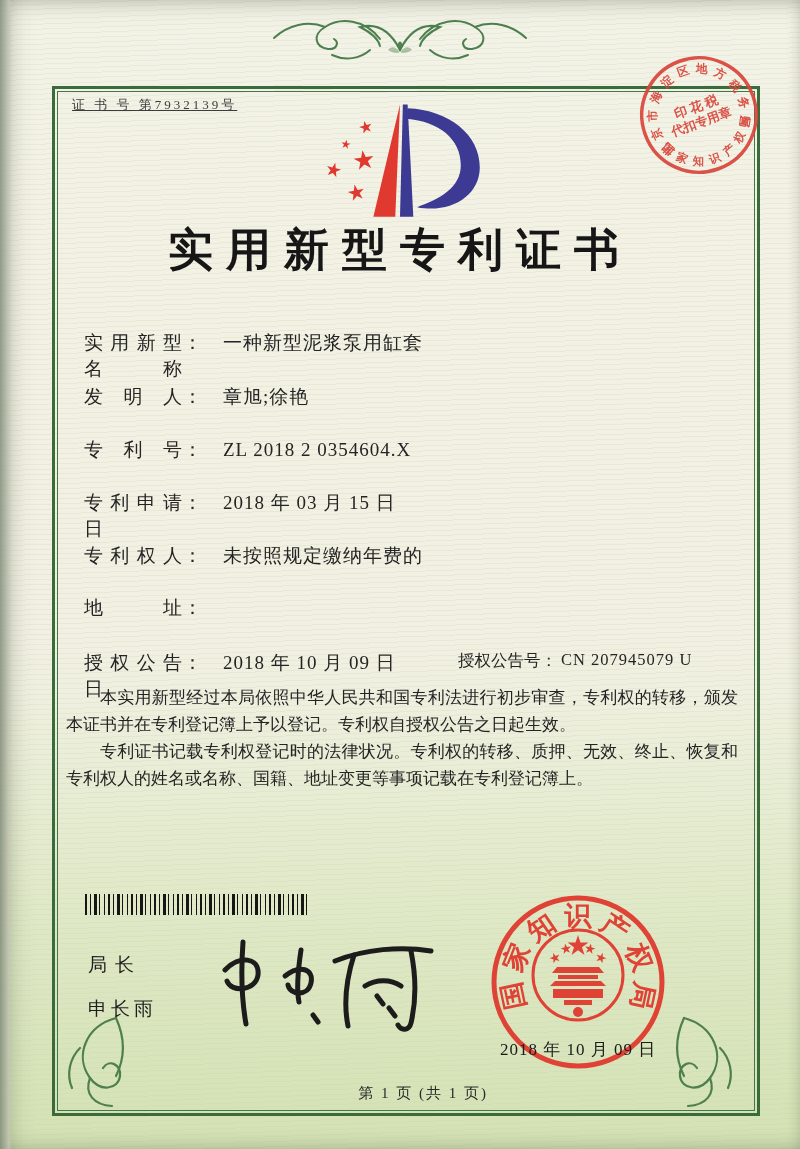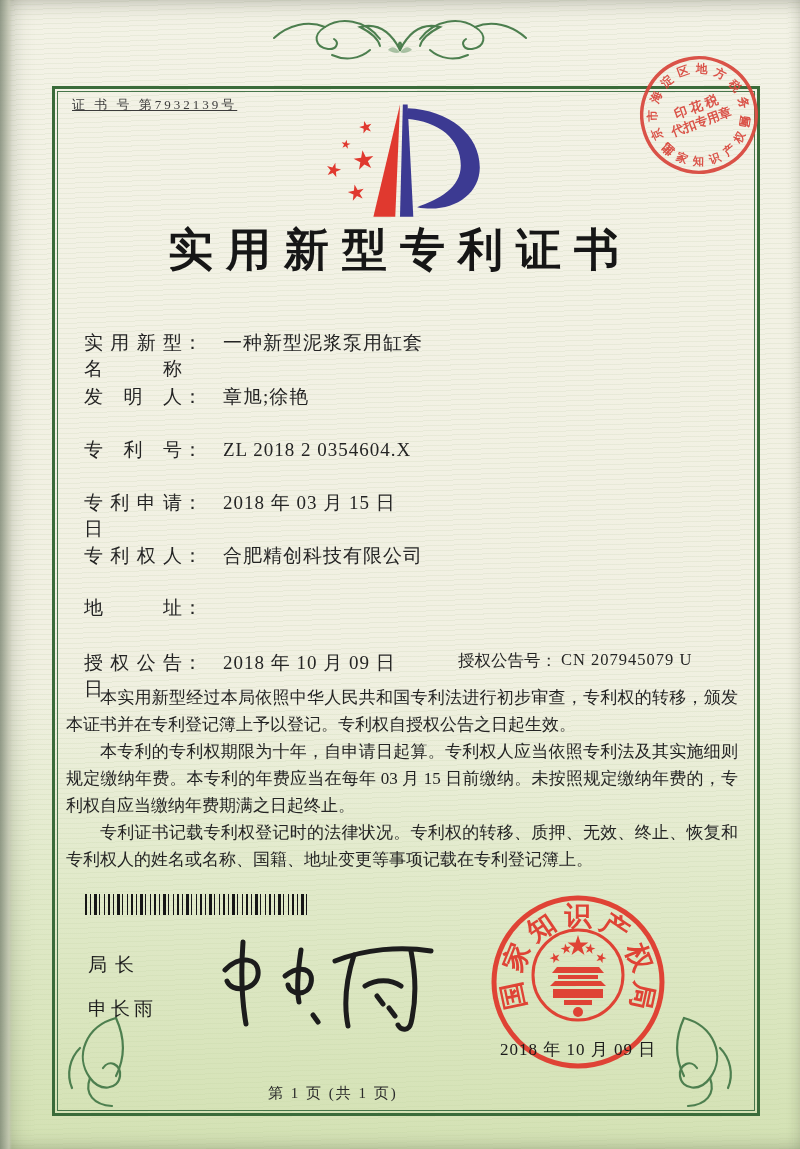--- a/index.html
+++ b/index.html
@@ -32,21 +32,21 @@
     background:repeating-linear-gradient(90deg,#161616 0 2px,rgba(0,0,0,0) 2px 5px,#161616 5px 6px,
     rgba(0,0,0,0) 6px 9px,#161616 9px 12px,rgba(0,0,0,0) 12px 14px,#161616 14px 15px,
     rgba(0,0,0,0) 15px 19px,#161616 19px 20px,rgba(0,0,0,0) 20px 23px);}
   .signer-title{position:absolute;left:88px;top:952px;font-size:19px;letter-spacing:8px;color:#1d1d1d;}
   .signer-name{position:absolute;left:88px;top:996px;font-size:19px;letter-spacing:4px;color:#1d1d1d;}
   .signature{position:absolute;left:205px;top:930px;}
   .tax-stamp{position:absolute;left:634px;top:50px;transform:rotate(-20deg);opacity:.92;}
   .big-seal{position:absolute;left:468px;top:872px;opacity:.93;}
   .seal-date{position:absolute;left:468px;top:1038px;width:220px;text-align:center;font-size:17px;
     letter-spacing:1px;color:#1b1b1b;}
-  .footer{position:absolute;left:268px;top:1084px;width:220px;text-align:left;font-size:15px;
+  .footer{position:absolute;left:268px;top:1084px;width:220px;text-align:right;font-size:15px;
     letter-spacing:2px;color:#2a2a2a;}
   .ornament-top{position:absolute;left:268px;top:8px;}
   .corner{position:absolute;top:1012px;}
   .corner.left{left:50px;}
   .corner.right{left:658px;transform:scaleX(-1);}
 </style>
 </head>
 <body>
 
 <div class="page">
@@ -157,40 +157,39 @@
     <span class="val">ZL 2018 2 0354604.X</span>
   </div>
   <div class="row" style="top:490px">
     <span class="lab">专利申请日</span>
       <span class="colon">：</span>
     <span class="val">2018 年 03 月 15 日</span>
   </div>
   <div class="row" style="top:543px">
     <span class="lab">专利权人</span>
       <span class="colon">：</span>
-    <span class="val">合肥精创科技有限公司</span>
+    <span class="val">未按照规定缴纳年费的</span>
   </div>
   <div class="row" style="top:595px">
     <span class="lab">地址</span>
       <span class="colon">：</span>
   </div>
   <div class="row" style="top:650px">
     <span class="lab">授权公告日</span>
       <span class="colon">：</span>
     <span class="val">2018 年 10 月 09 日</span>
   </div>
   <div class="grant-no" style="top:650px">
     <span>授权公告号</span>
       <span>：</span>
     <span style="margin-left:4px;letter-spacing:1px">CN 207945079 U</span>
   </div>
 
   <div class="paras">
     <p>本实用新型经过本局依照中华人民共和国专利法进行初步审查，专利权的转移，颁发本证书并在专利登记簿上予以登记。专利权自授权公告之日起生效。</p>
-    <p>本专利的专利权期限为十年，自申请日起算。专利权人应当依照专利法及其实施细则规定缴纳年费。本专利的年费应当在每年 03 月 15 日前缴纳。未按照规定缴纳年费的，专利权自应当缴纳年费期满之日起终止。</p>
     <p>专利证书记载专利权登记时的法律状况。专利权的转移、质押、无效、终止、恢复和专利权人的姓名或名称、国籍、地址变更等事项记载在专利登记簿上。</p>
   </div>
 
   <div class="barcode"></div>
 
   <div class="signer-title">局长</div>
   <div class="signer-name">申长雨</div>
 
   <svg class="signature" width="250" height="112" viewBox="0 0 250 112">
     <g stroke="#1c1c1c" stroke-width="5" fill="none" stroke-linecap="round" stroke-linejoin="round">

